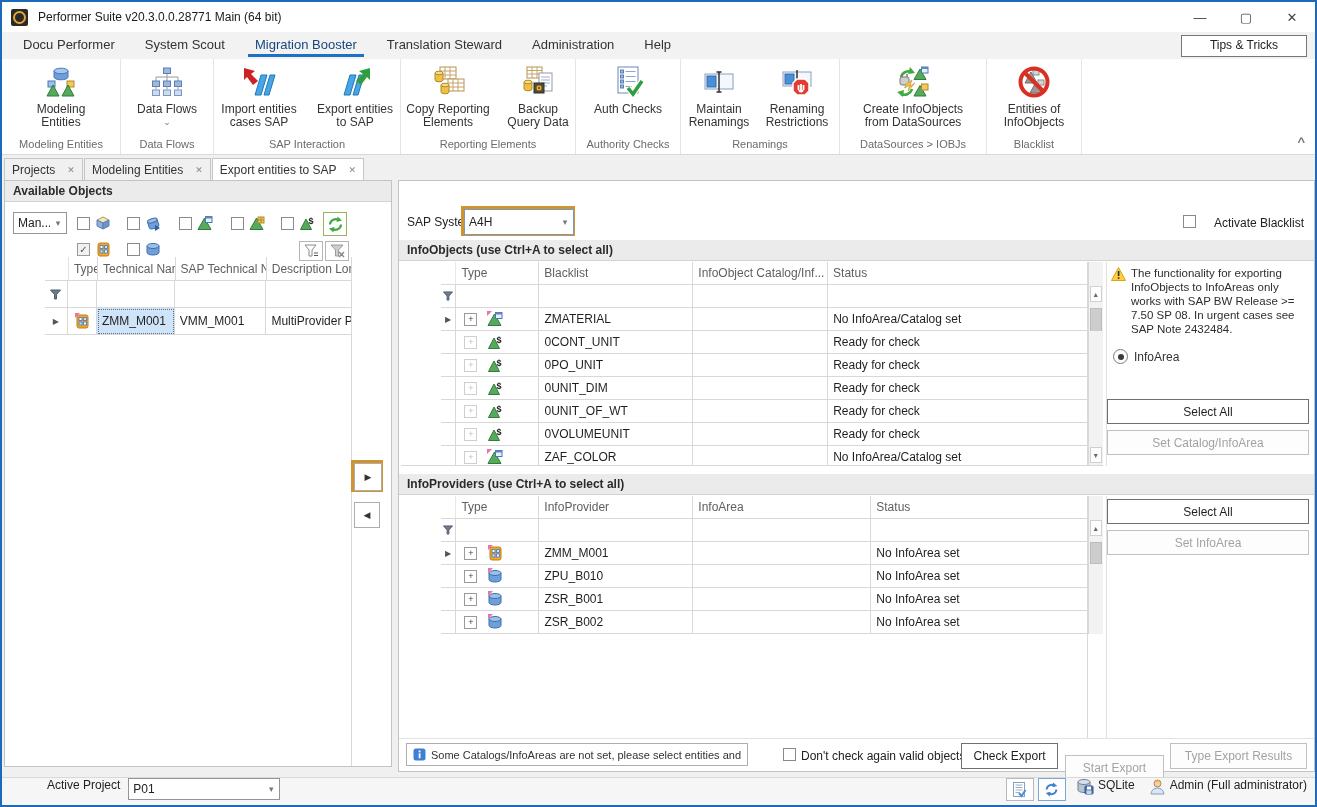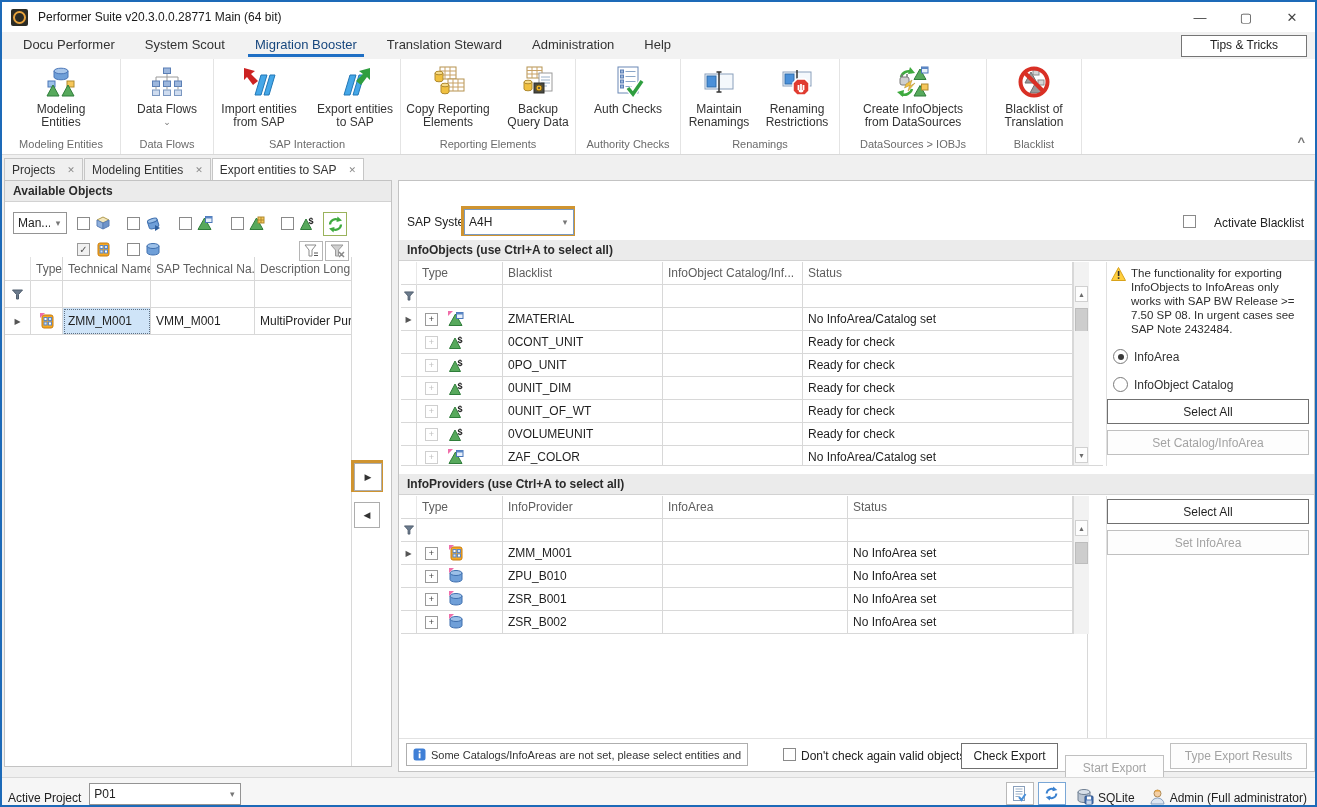--- a/index.html
+++ b/index.html
@@ -40,21 +40,21 @@
   .sec-header{background:#ebebeb;border-bottom:1px solid #d2d2d2;font-weight:bold;color:#2b2b2b;
               padding-left:8px;line-height:20px;height:21px;box-sizing:border-box;font-size:12px;}
   
   .combo{background:#fff;border:1px solid #949494;display:flex;align-items:center;font-size:12px;color:#222;}
   .combo .val{flex:1;padding-left:4px;white-space:nowrap;overflow:hidden;}
   .combo .arr{width:16px;text-align:center;color:#777;font-size:9px;}
   .cb{width:13px;height:13px;background:#fff;border:1px solid #8a8a8a;display:inline-flex;align-items:center;justify-content:center;font-size:10px;color:#555;}
   .cb.checked-gray{background:#f1f1f1;border-color:#9a9a9a;}
   .toolbtn{background:#fff;border:1px solid #b5b5b5;display:flex;align-items:center;justify-content:center;}
   
-  .tr{display:flex;}
+  .tr{display:flex;margin-left:40px;}
   .th,.td{box-sizing:border-box;border-right:1px solid #d8d8d8;border-bottom:1px solid #d8d8d8;
           display:flex;align-items:center;padding:0 5px;white-space:nowrap;overflow:hidden;}
   .th{color:#5f5f5f;}
   .td{color:#1f1f1f;}
   .indic{justify-content:center;color:#555;font-size:8px;padding:0;}
   .expander{width:11px;height:11px;border:1px solid #9a9a9a;background:#fff;display:flex;align-items:center;justify-content:center;
             font-size:9px;line-height:9px;color:#444;flex:0 0 auto;}
   .expander.dim{border-color:#cfcfcf;color:#c0c0c0;}
   .sel-cell{background:#cfe4f8;outline:1px dotted #5f7184;outline-offset:-2px;}
   
@@ -65,21 +65,21 @@
   
   .btn{background:#fff;border:1px solid #707070;color:#1f1f1f;text-align:center;font-size:12px;
        display:flex;align-items:center;justify-content:center;}
   .btn.disabled{border-color:#c0c0c0;color:#a3a3a3;background:#fdfdfd;}
   .gold{border:3px solid #cf9430;}
   
   .radio{width:13px;height:13px;border:1px solid #7a7a7a;border-radius:50%;background:#fff;display:inline-flex;align-items:center;justify-content:center;}
   .radio.on i{display:block;width:6px;height:6px;background:#3a3a3a;border-radius:50%;}
   
   .statusbar{left:0;right:0;bottom:0;height:28px;background:#f6f6f6;border-top:1px solid #d9d9d9;
-             display:flex;align-items:flex-end;font-size:12px;color:#222;}
+             display:flex;align-items:flex-start;font-size:12px;color:#222;padding-left:39px;}
   .sb-iconbtn{width:26px;height:21px;background:#fff;border:1px solid #b9b9b9;display:flex;align-items:center;justify-content:center;margin-left:4px;}
   .footer-msg{border:1px solid #aeaeae;background:#fff;display:flex;align-items:center;gap:5px;padding:0 6px;font-size:11px;color:#333;}
   .warn-text{font-size:11.5px;line-height:14px;color:#2e2e2e;}
 </style>
 </head>
 <body>
 
 <div class="win">
 
   <div class="abs titlebar">
@@ -145,21 +145,21 @@
     </div>
 
     <div class="rgroup" style="width:178px;">
       <div class="rbuttons">
         <div class="rbtn">
           <svg width="34" height="34" viewBox="0 0 34 34">
             <polygon points="13,30 19,10 25,10 19,30" fill="#45a7e8" stroke="#2277b5"></polygon>
             <polygon points="22,30 28,10 33,10 27,30" fill="#45a7e8" stroke="#2277b5"></polygon>
             <polygon points="2,3 13,6 9,9 16,16 11,20 5,12 2,15" fill="#cc2222"></polygon>
           </svg>
-          <span style="width:88px;">Import entities from SAP</span>
+          <span style="width:88px;">Import entities cases SAP</span>
         </div>
         <div class="rbtn">
           <svg width="34" height="34" viewBox="0 0 34 34">
             <polygon points="6,30 12,10 18,10 12,30" fill="#45a7e8" stroke="#2277b5"></polygon>
             <polygon points="15,30 21,10 26,10 20,30" fill="#45a7e8" stroke="#2277b5"></polygon>
             <polygon points="32,3 21,6 25,9 18,16 23,20 29,12 32,15" fill="#2f9e3f"></polygon>
           </svg>
           <span style="width:88px;">Export entities to SAP</span>
         </div>
       </div>
@@ -270,21 +270,21 @@
       <div class="rbuttons">
         <div class="rbtn">
           <svg width="34" height="34" viewBox="0 0 34 34">
             <polygon points="8,18 14,7 20,18" fill="#9a9a9a" stroke="#6f6f6f"></polygon>
             <rect x="16" y="5" width="6" height="5" fill="#d5d5d5" stroke="#8a8a8a"></rect>
             <polygon points="13,28 19,17 25,28" fill="#9a9a9a" stroke="#6f6f6f"></polygon>
             <rect x="21" y="15" width="6" height="5" fill="#d5d5d5" stroke="#8a8a8a"></rect>
             <circle cx="17" cy="17" r="13.5" fill="none" stroke="#d93025" stroke-width="4"></circle>
             <line x1="7.5" y1="7.5" x2="26.5" y2="26.5" stroke="#d93025" stroke-width="4"></line>
           </svg>
-          <span style="width:70px;">Blacklist of Translation</span>
+          <span style="width:70px;">Entities of InfoObjects</span>
         </div>
       </div>
       <div class="rgroup-label">Blacklist</div>
     </div>
 
   </div>
   <span class="abs ribbon-collapse">^</span>
 
   <div class="abs doctabs">
     <span class="dtab">
@@ -586,26 +586,20 @@
           <rect x="6.8" y="10.3" width="1.6" height="1.6" fill="#2e2e2e"></rect>
         </svg>
         <span class="warn-text">The functionality for exporting InfoObjects to InfoAreas only works with SAP BW Release &gt;= 7.50 SP 08. In urgent cases see SAP Note 2432484.</span>
       </div>
       <div style="display:flex;align-items:center;gap:6px;padding:13px 0 0 6px;">
         <span class="radio on">
             <i></i>
           </span>
         <span>InfoArea</span>
       </div>
-      <div style="display:flex;align-items:center;gap:6px;padding:13px 0 0 6px;">
-        <span class="radio">
-            <i></i>
-          </span>
-        <span>InfoObject Catalog</span>
-      </div>
       <div class="btn" style="position:absolute;left:0;right:3px;top:137px;height:23px;">Select All</div>
       <div class="btn disabled" style="position:absolute;left:0;right:3px;top:168px;height:23px;">Set Catalog/InfoArea</div>
     </div>
 
     <div class="abs sec-header" style="left:0;top:293px;right:0;">InfoProviders (use Ctrl+A to select all)</div>
 
     <div class="abs" style="left:2px;top:315px;width:702px;height:244px;border-bottom:1px solid #e2e2e2;">
       <div class="tr" style="height:23px;">
         <div class="th" style="width:16px;border-right-color:#e8e8e8;padding:0;"></div>
         <div class="th" style="width:86px;">Type</div>

